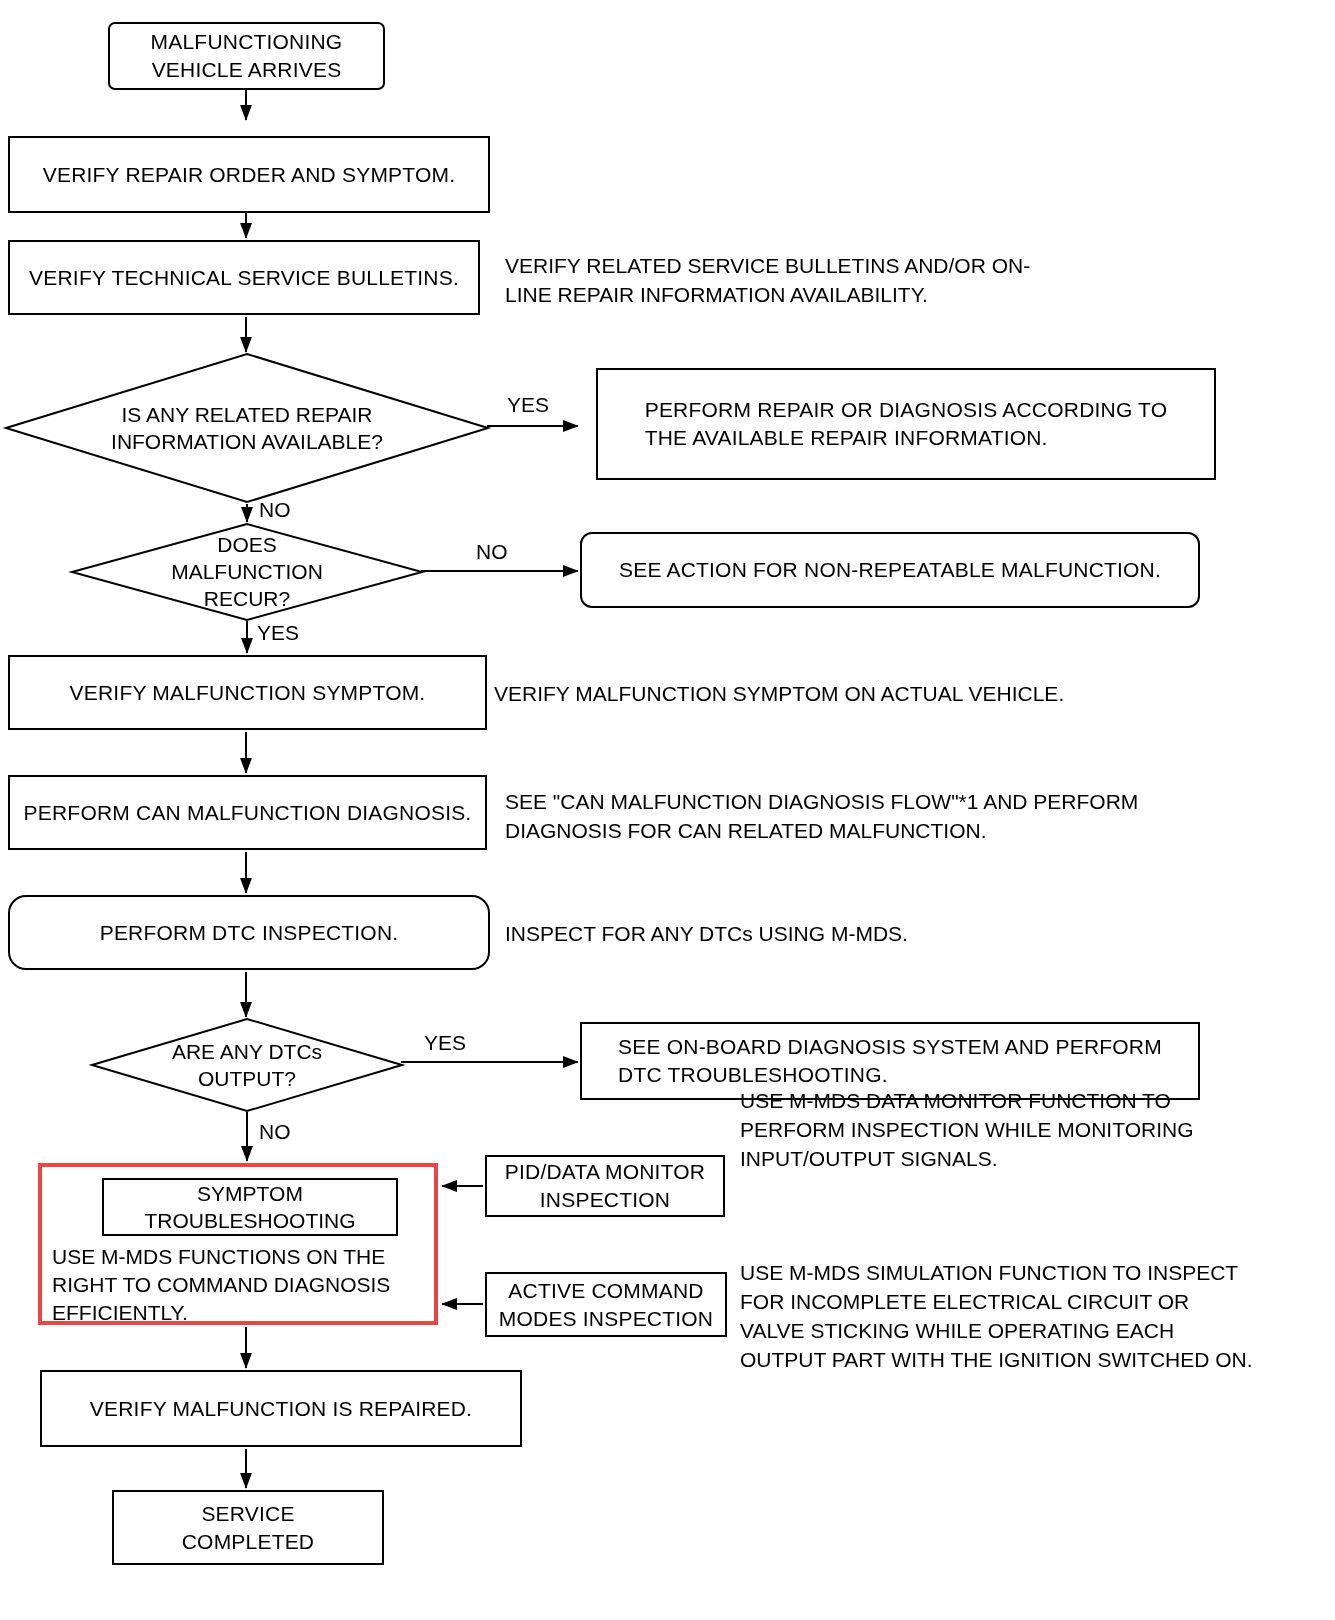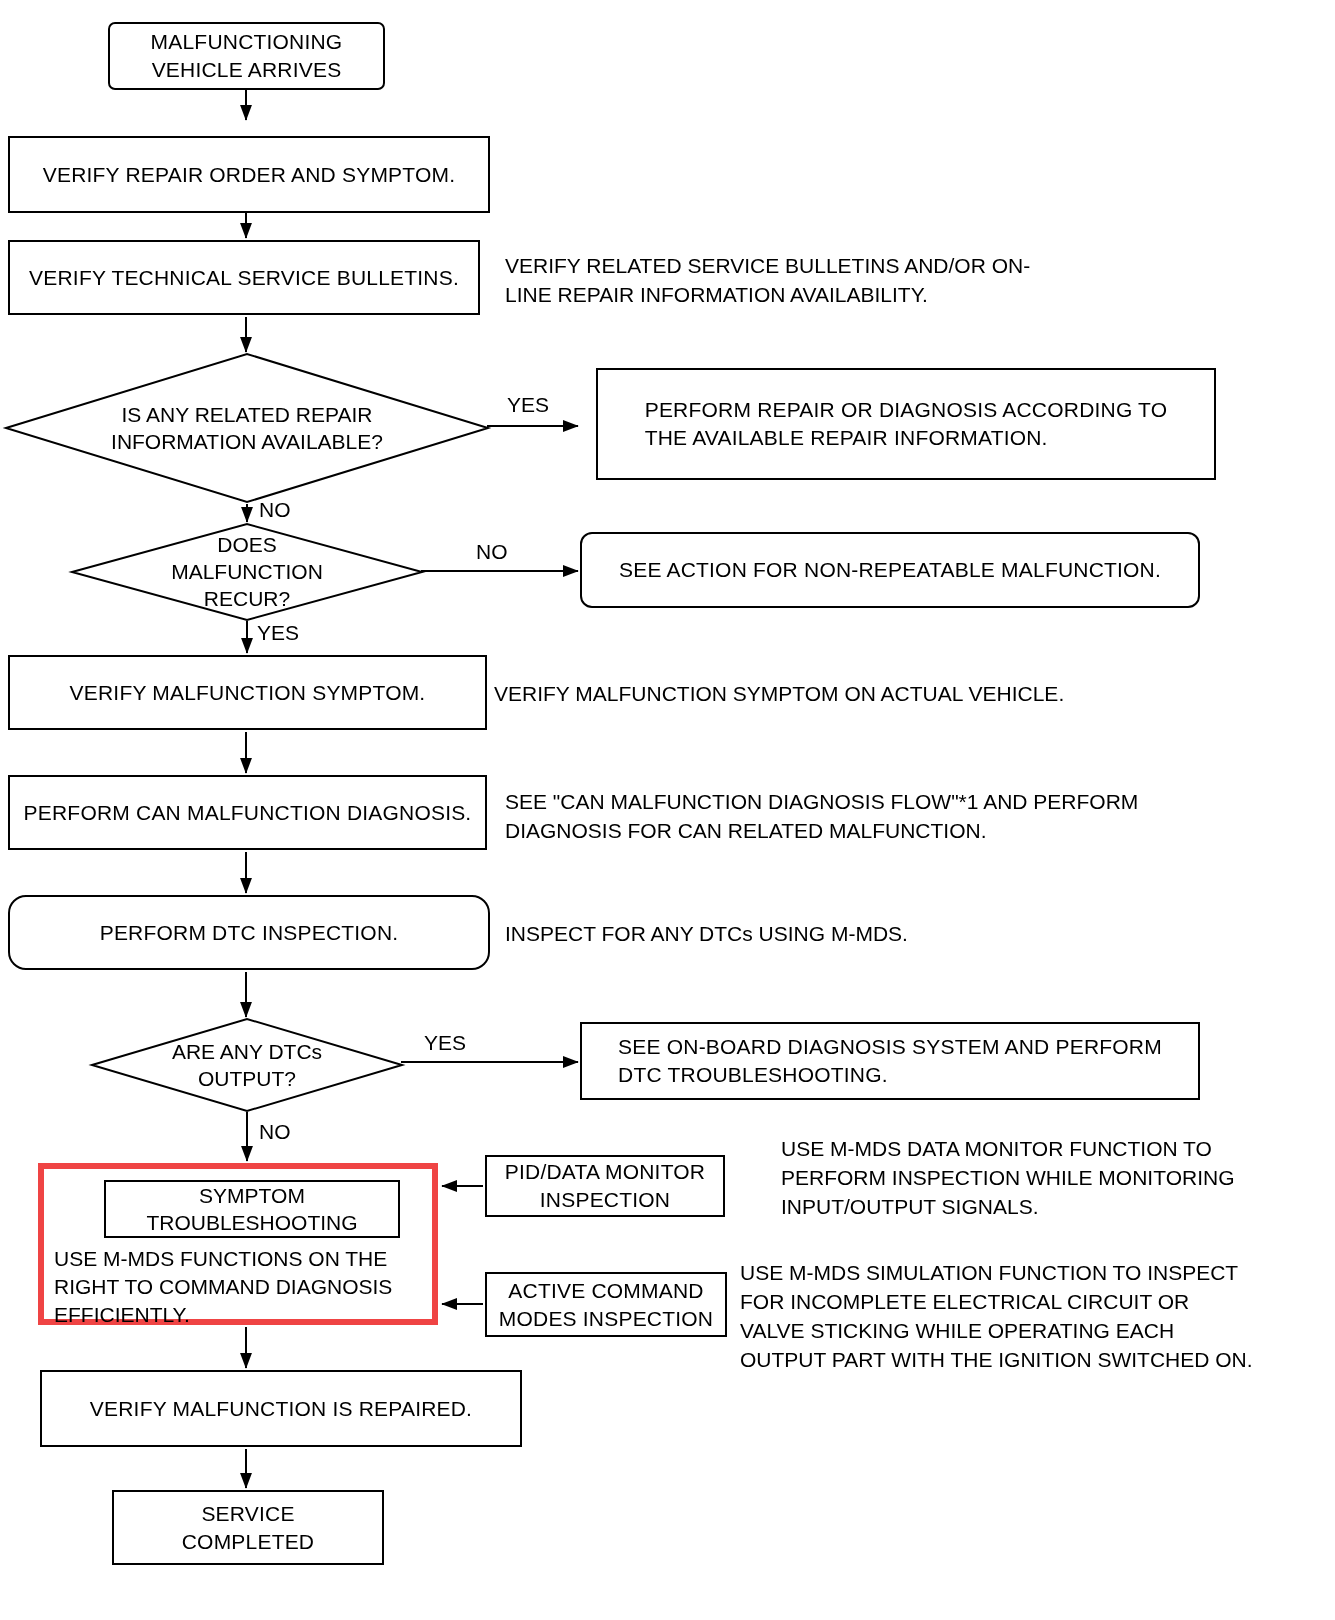--- a/index.html
+++ b/index.html
@@ -31,21 +31,21 @@
     font-size: 21px;
     line-height: 28px;
     white-space: pre;
     letter-spacing: 0.2px;
   }
   .node.left-lines {
     text-align: left;
   }
   .bigbox {
     position: absolute;
-    border: 6px solid #ef4444;
+    border: 4px solid #ef4444;
     background: #fff;
   }
   .bigbox .inner-title {
     position: absolute;
     border: 2px solid #000;
     background: #fff;
     display: flex;
     align-items: center;
     justify-content: center;
     text-align: center;
@@ -183,21 +183,21 @@
   <div class="note" style="left:505px; top:251px;">VERIFY RELATED SERVICE BULLETINS AND/OR ON-
 LINE REPAIR INFORMATION AVAILABILITY.</div>
 
   <div class="note" style="left:494px; top:679px;">VERIFY MALFUNCTION SYMPTOM ON ACTUAL VEHICLE.</div>
 
   <div class="note" style="left:505px; top:787px;">SEE "CAN MALFUNCTION DIAGNOSIS FLOW"*1 AND PERFORM
 DIAGNOSIS FOR CAN RELATED MALFUNCTION.</div>
 
   <div class="note" style="left:505px; top:919px;">INSPECT FOR ANY DTCs USING M-MDS.</div>
 
-  <div class="note" style="left:740px; top:1134px;margin-left:41px;">USE M-MDS DATA MONITOR FUNCTION TO
+  <div class="note" style="left:740px; top:1086px;">USE M-MDS DATA MONITOR FUNCTION TO
 PERFORM INSPECTION WHILE MONITORING
 INPUT/OUTPUT SIGNALS.</div>
 
   <div class="note" style="left:740px; top:1258px;">USE M-MDS SIMULATION FUNCTION TO INSPECT
 FOR INCOMPLETE ELECTRICAL CIRCUIT OR
 VALVE STICKING WHILE OPERATING EACH
 OUTPUT PART WITH THE IGNITION SWITCHED ON.</div>
 
 </div>
 

